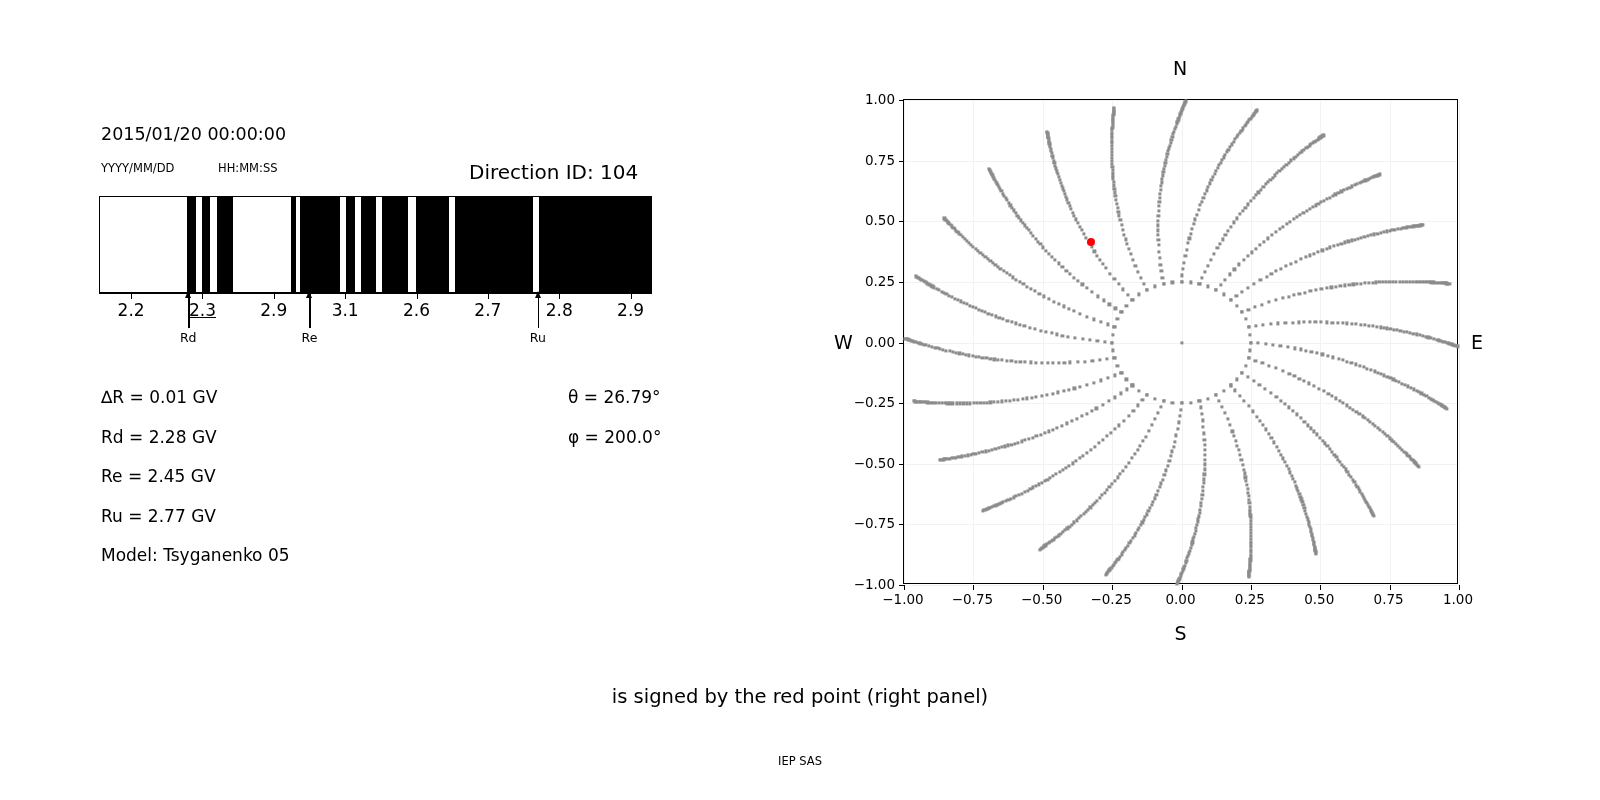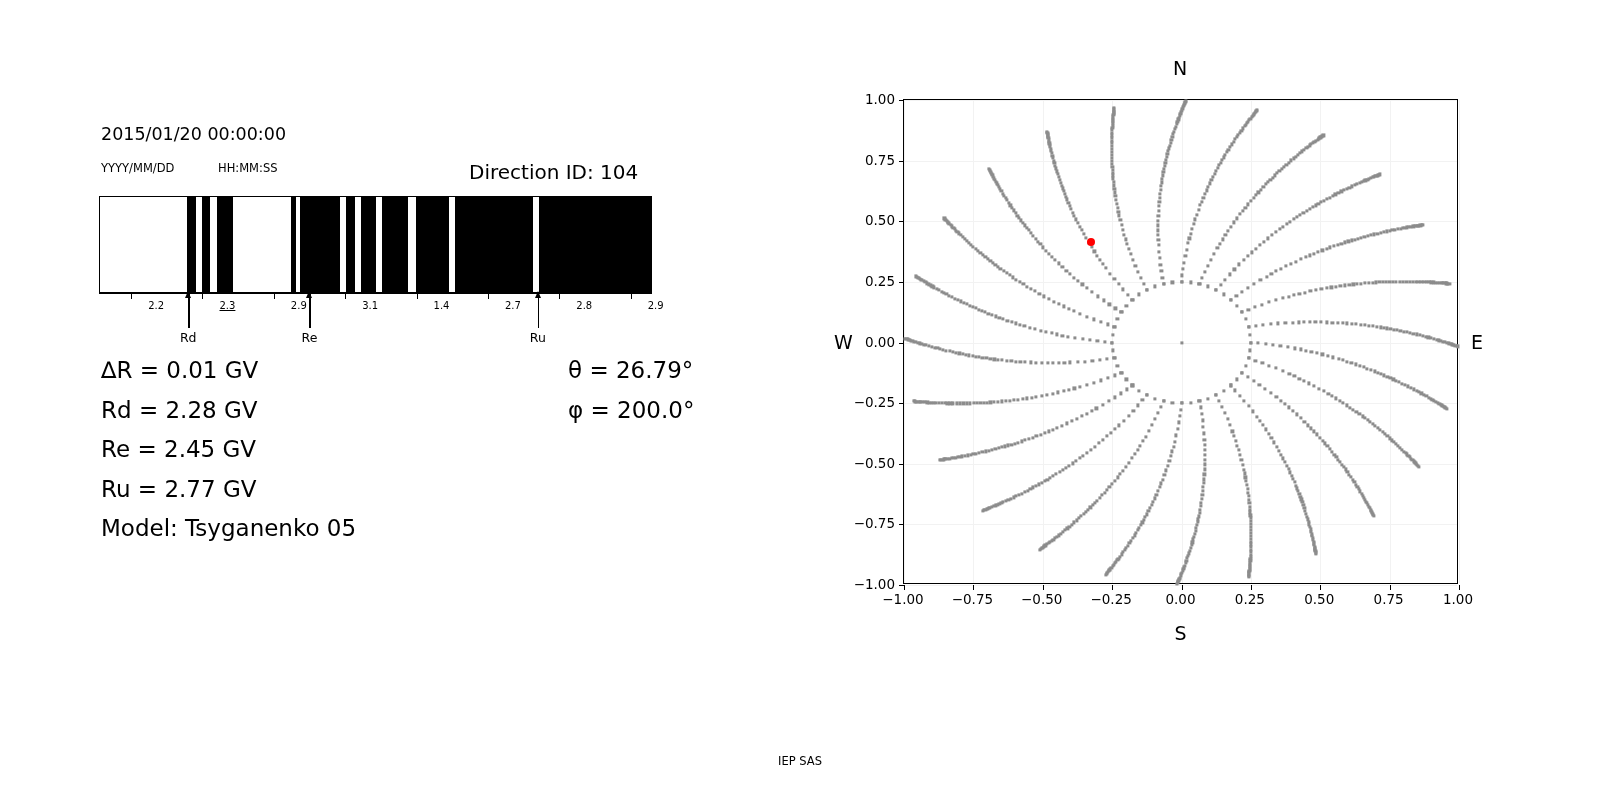--- a/index.html
+++ b/index.html
@@ -23,31 +23,31 @@
 
   
   #penumbra-wrap{position:absolute;left:99px;top:196px;width:553px;height:97px;}
   #penumbra-bar{position:absolute;inset:0;border:1px solid #000;box-sizing:border-box;background:#fff;overflow:hidden;}
   .band{position:absolute;top:0;bottom:0;background:#000;}
 
   
   #penumbra-axis{position:absolute;left:99px;top:293px;width:553px;height:60px;}
   #axis-line{position:absolute;left:0;top:0;width:100%;height:1px;background:#000;}
   .tick{position:absolute;top:0;width:1px;height:6px;background:#000;}
-  .ticklabel{position:absolute;top:7px;font-size:10px;transform:translateX(-50%);color:#000;white-space:nowrap;margin-left:25px;}
+  .ticklabel{position:absolute;top:7px;font-size:17px;transform:translateX(-50%);color:#000;white-space:nowrap;}
 
   
   .arrow-group{position:absolute;top:-1px;}
   .arrow-shaft{position:absolute;left:0;top:0;width:1.4px;height:36px;background:#000;}
   .arrow-head{position:absolute;left:-3.3px;top:-1px;width:0;height:0;
     border-left:3.9px solid transparent;border-right:3.9px solid transparent;border-bottom:7px solid #000;}
   .arrow-label{position:absolute;top:38px;left:0;transform:translateX(-50%);font-size:12.5px;white-space:nowrap;}
 
   
-  .param{position:absolute;font-size:23px;white-space:nowrap;}
+  .param{position:absolute;font-size:17px;white-space:nowrap;margin-top:30px;}
   .param-l{left:101px;}
   .param-r{left:568px;}
 
   
   #right-panel{left:760px;top:0;width:840px;height:660px;}
   #plot-frame{position:absolute;left:143px;top:99px;width:555px;height:485px;
     border:1.2px solid #000;box-sizing:border-box;background:#fff;}
   #plot-canvas{position:absolute;inset:0;}
   .gridline{position:absolute;background:#f2f2f2;}
   .gridline.v{top:0;bottom:0;width:1px;}
@@ -109,21 +109,21 @@
     <div id="axis-line"></div>
   <div class="tick" style="left: 32.1097px;"></div>
       <div class="ticklabel" style="left: 32.1097px;">2.2</div>
       <div class="tick" style="left: 103.465px;"></div>
       <div class="ticklabel" style="left: 103.465px; text-decoration: underline;">2.3</div>
       <div class="tick" style="left: 174.819px;"></div>
       <div class="ticklabel" style="left: 174.819px;">2.9</div>
       <div class="tick" style="left: 246.174px;"></div>
       <div class="ticklabel" style="left: 246.174px;">3.1</div>
       <div class="tick" style="left: 317.529px;"></div>
-      <div class="ticklabel" style="left: 317.529px;">1.4</div>
+      <div class="ticklabel" style="left: 317.529px;">2.6</div>
       <div class="tick" style="left: 388.884px;"></div>
       <div class="ticklabel" style="left: 388.884px;">2.7</div>
       <div class="tick" style="left: 460.239px;"></div>
       <div class="ticklabel" style="left: 460.239px;">2.8</div>
       <div class="tick" style="left: 531.594px;"></div>
       <div class="ticklabel" style="left: 531.594px;">2.9</div>
       <div class="arrow-group" style="left: 89.1935px;">
         <div class="arrow-shaft"></div>
         <div class="arrow-head"></div>
         <div class="arrow-label">Rd</div>
@@ -1605,15 +1605,16 @@
     <div class="ax-lab-x" style="left: 281.75px; top: 591px;">−0.50</div>
     <div class="ax-lab-x" style="left: 351.125px; top: 591px;">−0.25</div>
     <div class="ax-lab-x" style="left: 420.5px; top: 591px;">0.00</div>
     <div class="ax-lab-x" style="left: 489.875px; top: 591px;">0.25</div>
     <div class="ax-lab-x" style="left: 559.25px; top: 591px;">0.50</div>
     <div class="ax-lab-x" style="left: 628.625px; top: 591px;">0.75</div>
     <div class="ax-lab-x" style="left: 698px; top: 591px;">1.00</div>
   </div>
 
 <div id="caption">
+  <div>is signed by the red point (right panel)</div>
 </div>
 
 <div id="footer">IEP SAS</div>
 
 </body></html>

